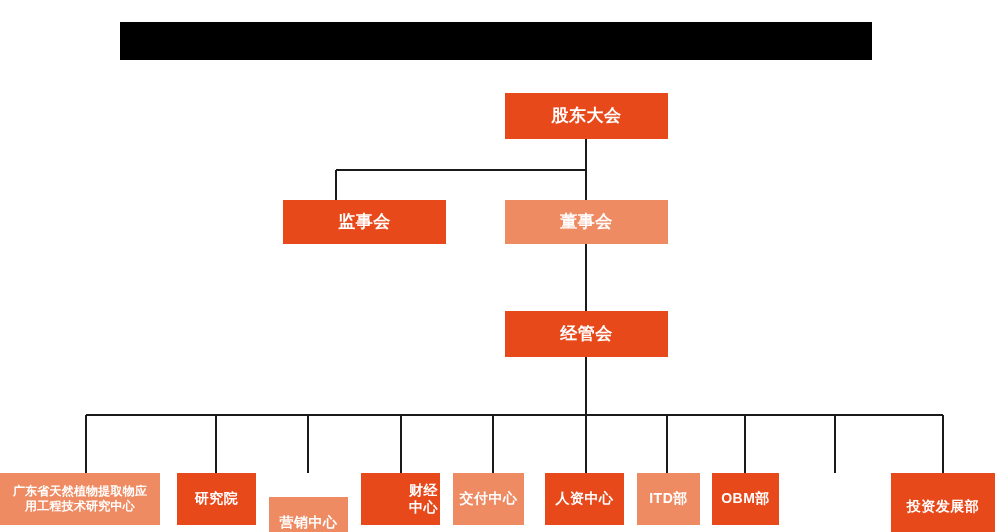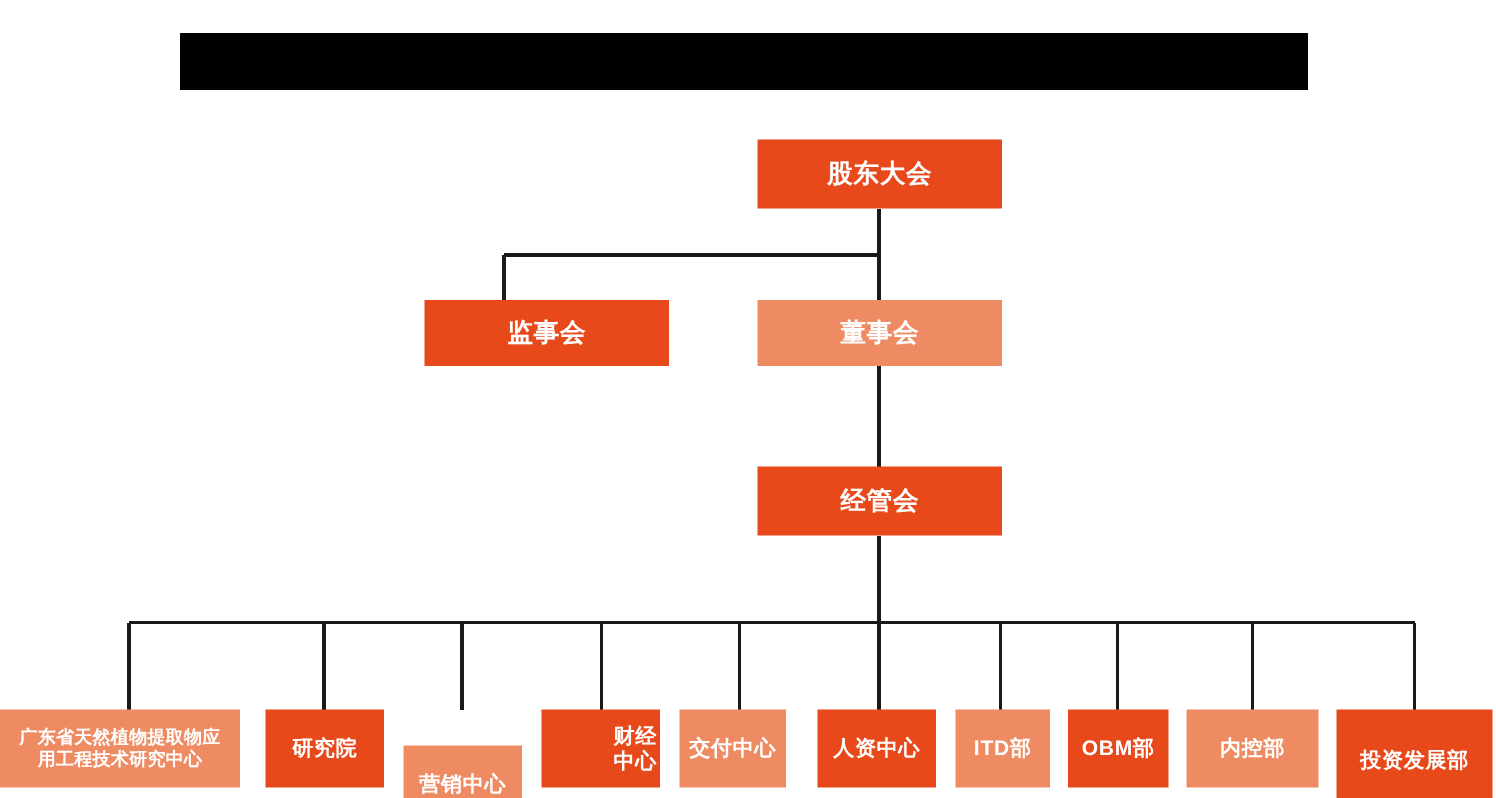--- a/index.html
+++ b/index.html
@@ -131,21 +131,18 @@
   </div>
 
   <div class="node dark tier-4" style="left:712px; top:473px; width:67px; height:52px;">
     <span>OBM部</span>
   </div>
 
   <div class="node light tier-4" style="left:637px; top:473px; width:63px; height:52px;">
     <span>ITD部</span>
   </div>
 
-  <div class="node light tier-4" style="left:791px; top:473px; width:88px; height:52px;">
-    <span>内控部</span>
-  </div>
 
   <div class="node dark tier-4" style="left:891px; top:473px; width:104px; height:68px;">
     <span>投资发展部</span>
   </div>
 
 </div>
 
 </body></html>

